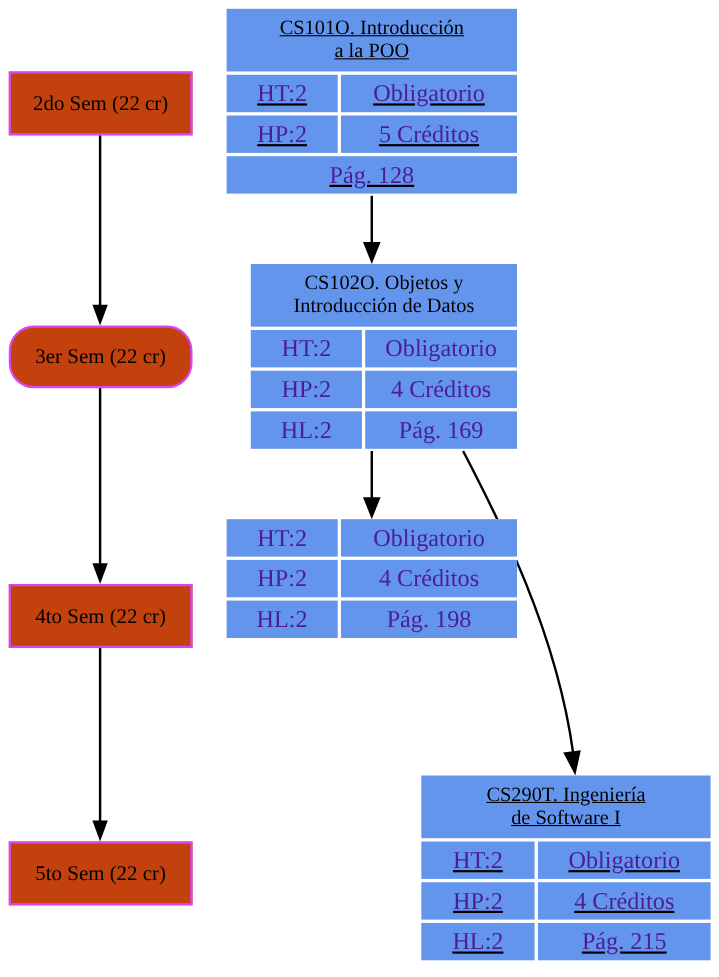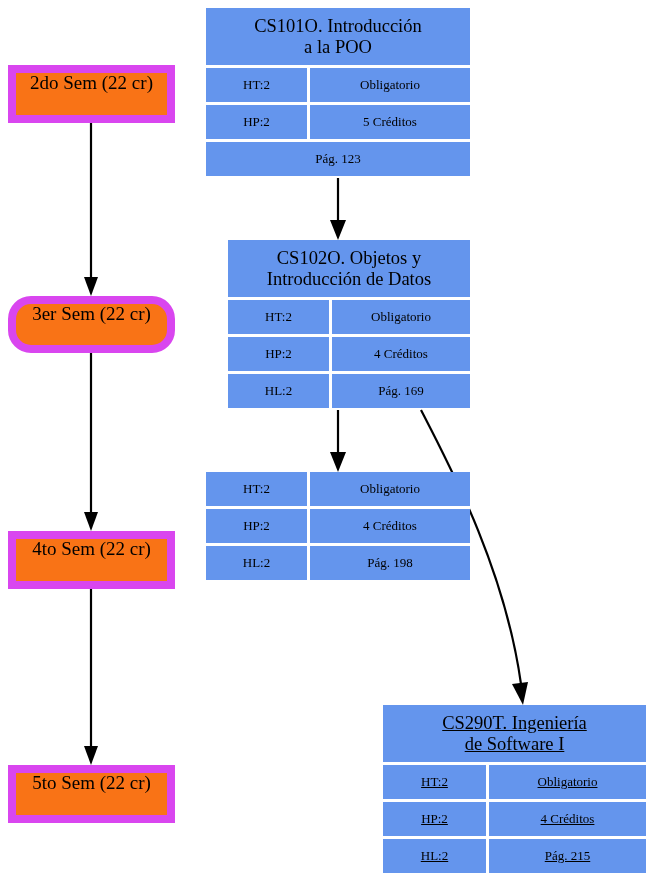--- a/index.html
+++ b/index.html
@@ -16,23 +16,24 @@
     width: 654px;
     height: 888px;
     overflow: hidden;
     background: #ffffff;
   }
 
   
   .sem-box {
     position: absolute;
     box-sizing: border-box;
-    border: 8px solid #d946ef;
-    background: #f97316;
-    display: flex;
+    border: 2px solid #d946ef;
+    background: #c2410c;
+    display: flex;
+    align-items: center;
     justify-content: center;
   }
   .sem-label {
     font-size: 19px;
     color: #000000;
     line-height: 1;
     white-space: nowrap;
   }
 
   
@@ -60,22 +61,22 @@
   .card-title span { display: block; white-space: nowrap; }
 
   .card-row {
     display: flex;
     gap: 3px;
     height: 34px;
     flex: 0 0 auto;
   }
   .cell {
     background: #6495ed;
-    color: #000000;
-    font-size: 13px;
+    color: #4c1d95;
+    font-size: 22px;
     display: flex;
     align-items: center;
     justify-content: center;
     box-sizing: border-box;
     white-space: nowrap;
   }
   .cell-left  { flex: 0 0 101px; }
   .cell-right { flex: 1 1 auto; }
 
   
@@ -145,35 +146,35 @@
   </div>
 
   <div class="sem-box" style="left:8px;  top:531px; width:167px; height:58px;">
     <span class="sem-label">4to Sem (22 cr)</span>
   </div>
 
   <div class="sem-box" style="left:8px;  top:765px; width:167px; height:58px;">
     <span class="sem-label">5to Sem (22 cr)</span>
   </div>
 
-  <div class="course-card" style="left:206px; top:8px; width:264px;">
+  <div class="course-card" style="left:206px; top:8px; width:264px;text-decoration:underline;">
     <div class="card-title" style="height:57px;">
       <span>CS101O. Introducción</span>
       <span>a la POO</span>
     </div>
     <div class="card-row">
       <div class="cell cell-left">HT:2</div>
       <div class="cell cell-right">Obligatorio</div>
     </div>
     <div class="card-row">
       <div class="cell cell-left">HP:2</div>
       <div class="cell cell-right">5 Créditos</div>
     </div>
     <div class="card-row">
-      <div class="cell cell-right">Pág. 123</div>
+      <div class="cell cell-right">Pág. 128</div>
     </div>
   </div>
 
   <div class="course-card" style="left:206px; top:240px; width:264px;padding-left:22px;">
     <div class="card-title" style="height:57px;">
       <span>CS102O. Objetos y</span>
       <span>Introducción de Datos</span>
     </div>
     <div class="card-row">
       <div class="cell cell-left">HT:2</div>

